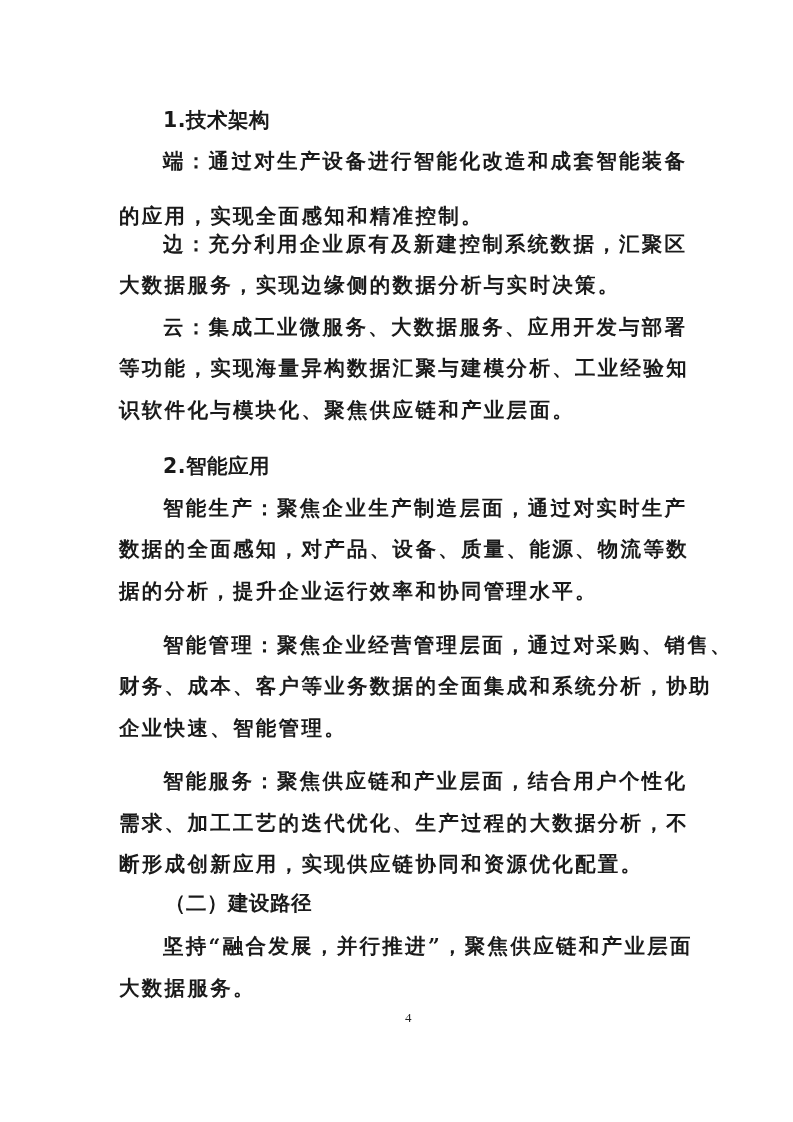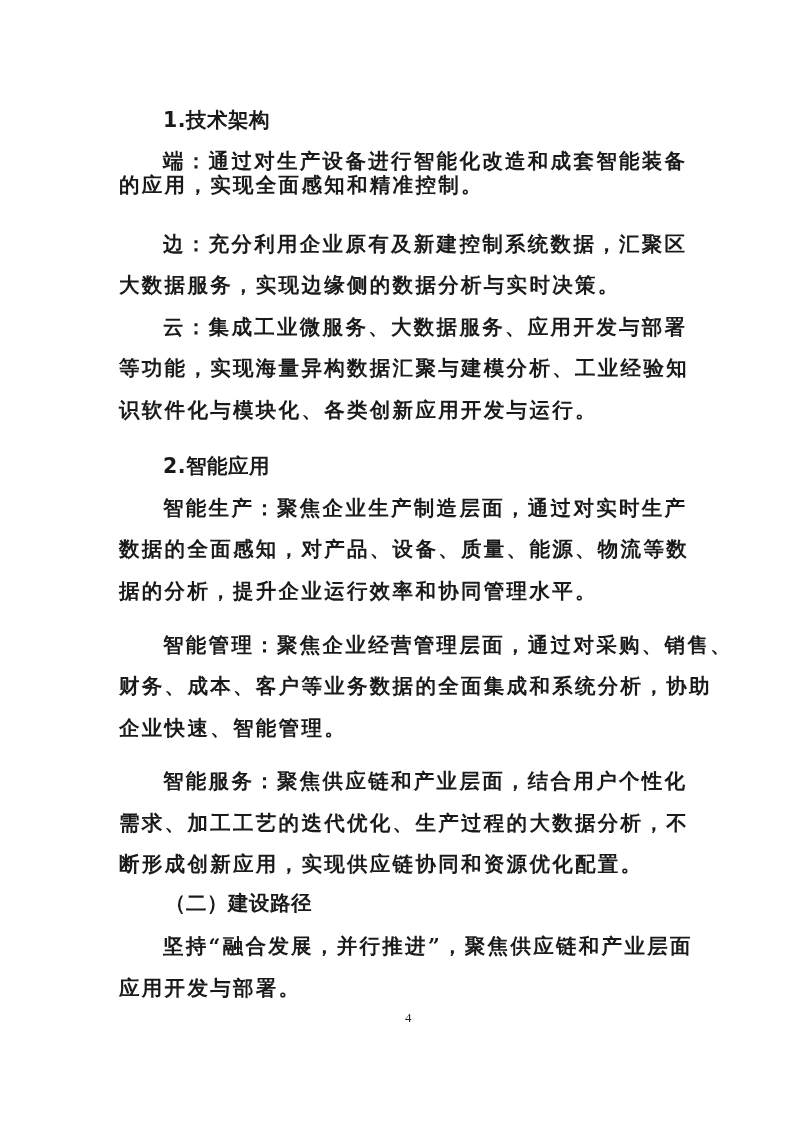--- a/index.html
+++ b/index.html
@@ -49,42 +49,42 @@
     }
   </style>
 </head>
 <body>
 
 <div class="page">
 
   <div class="line h indent" style="top:0px">1.技术架构</div>
 
   <div class="line indent" style="top:41px">端：通过对生产设备进行智能化改造和成套智能装备</div>
-  <div class="line" style="top:65px">的应用，实现全面感知和精准控制。</div>
+  <div class="line" style="top:96px">的应用，实现全面感知和精准控制。</div>
 
   <div class="line indent" style="top:124px">边：充分利用企业原有及新建控制系统数据，汇聚区</div>
   <div class="line" style="top:165px">大数据服务，实现边缘侧的数据分析与实时决策。</div>
 
   <div class="line indent" style="top:207px">云：集成工业微服务、大数据服务、应用开发与部署</div>
   <div class="line" style="top:248px">等功能，实现海量异构数据汇聚与建模分析、工业经验知</div>
-  <div class="line" style="top:290px">识软件化与模块化、各类创新应用开发与运行。</div>
+  <div class="line" style="top:290px">识软件化与模块化、聚焦供应链和产业层面。</div>
 
   <div class="line h indent" style="top:346px">2.智能应用</div>
 
   <div class="line indent" style="top:388px">智能生产：聚焦企业生产制造层面，通过对实时生产</div>
   <div class="line" style="top:429px">数据的全面感知，对产品、设备、质量、能源、物流等数</div>
   <div class="line" style="top:471px">据的分析，提升企业运行效率和协同管理水平。</div>
 
   <div class="line indent" style="top:525px">智能管理：聚焦企业经营管理层面，通过对采购、销售、</div>
   <div class="line" style="top:566px">财务、成本、客户等业务数据的全面集成和系统分析，协助</div>
   <div class="line" style="top:608px">企业快速、智能管理。</div>
 
   <div class="line indent" style="top:661px">智能服务：聚焦供应链和产业层面，结合用户个性化</div>
   <div class="line" style="top:703px">需求、加工工艺的迭代优化、生产过程的大数据分析，不</div>
   <div class="line" style="top:744px">断形成创新应用，实现供应链协同和资源优化配置。</div>
 
   <div class="line h h2" style="top:783px">（二）建设路径</div>
 
   <div class="line indent" style="top:826px">坚持“融合发展，并行推进”，聚焦供应链和产业层面</div>
-  <div class="line" style="top:868px">应用开发与部署。</div>
+  <div class="line" style="top:868px">大数据服务。</div>
 </div>
 
 <div class="page-number">4</div>
 
 </body></html>

